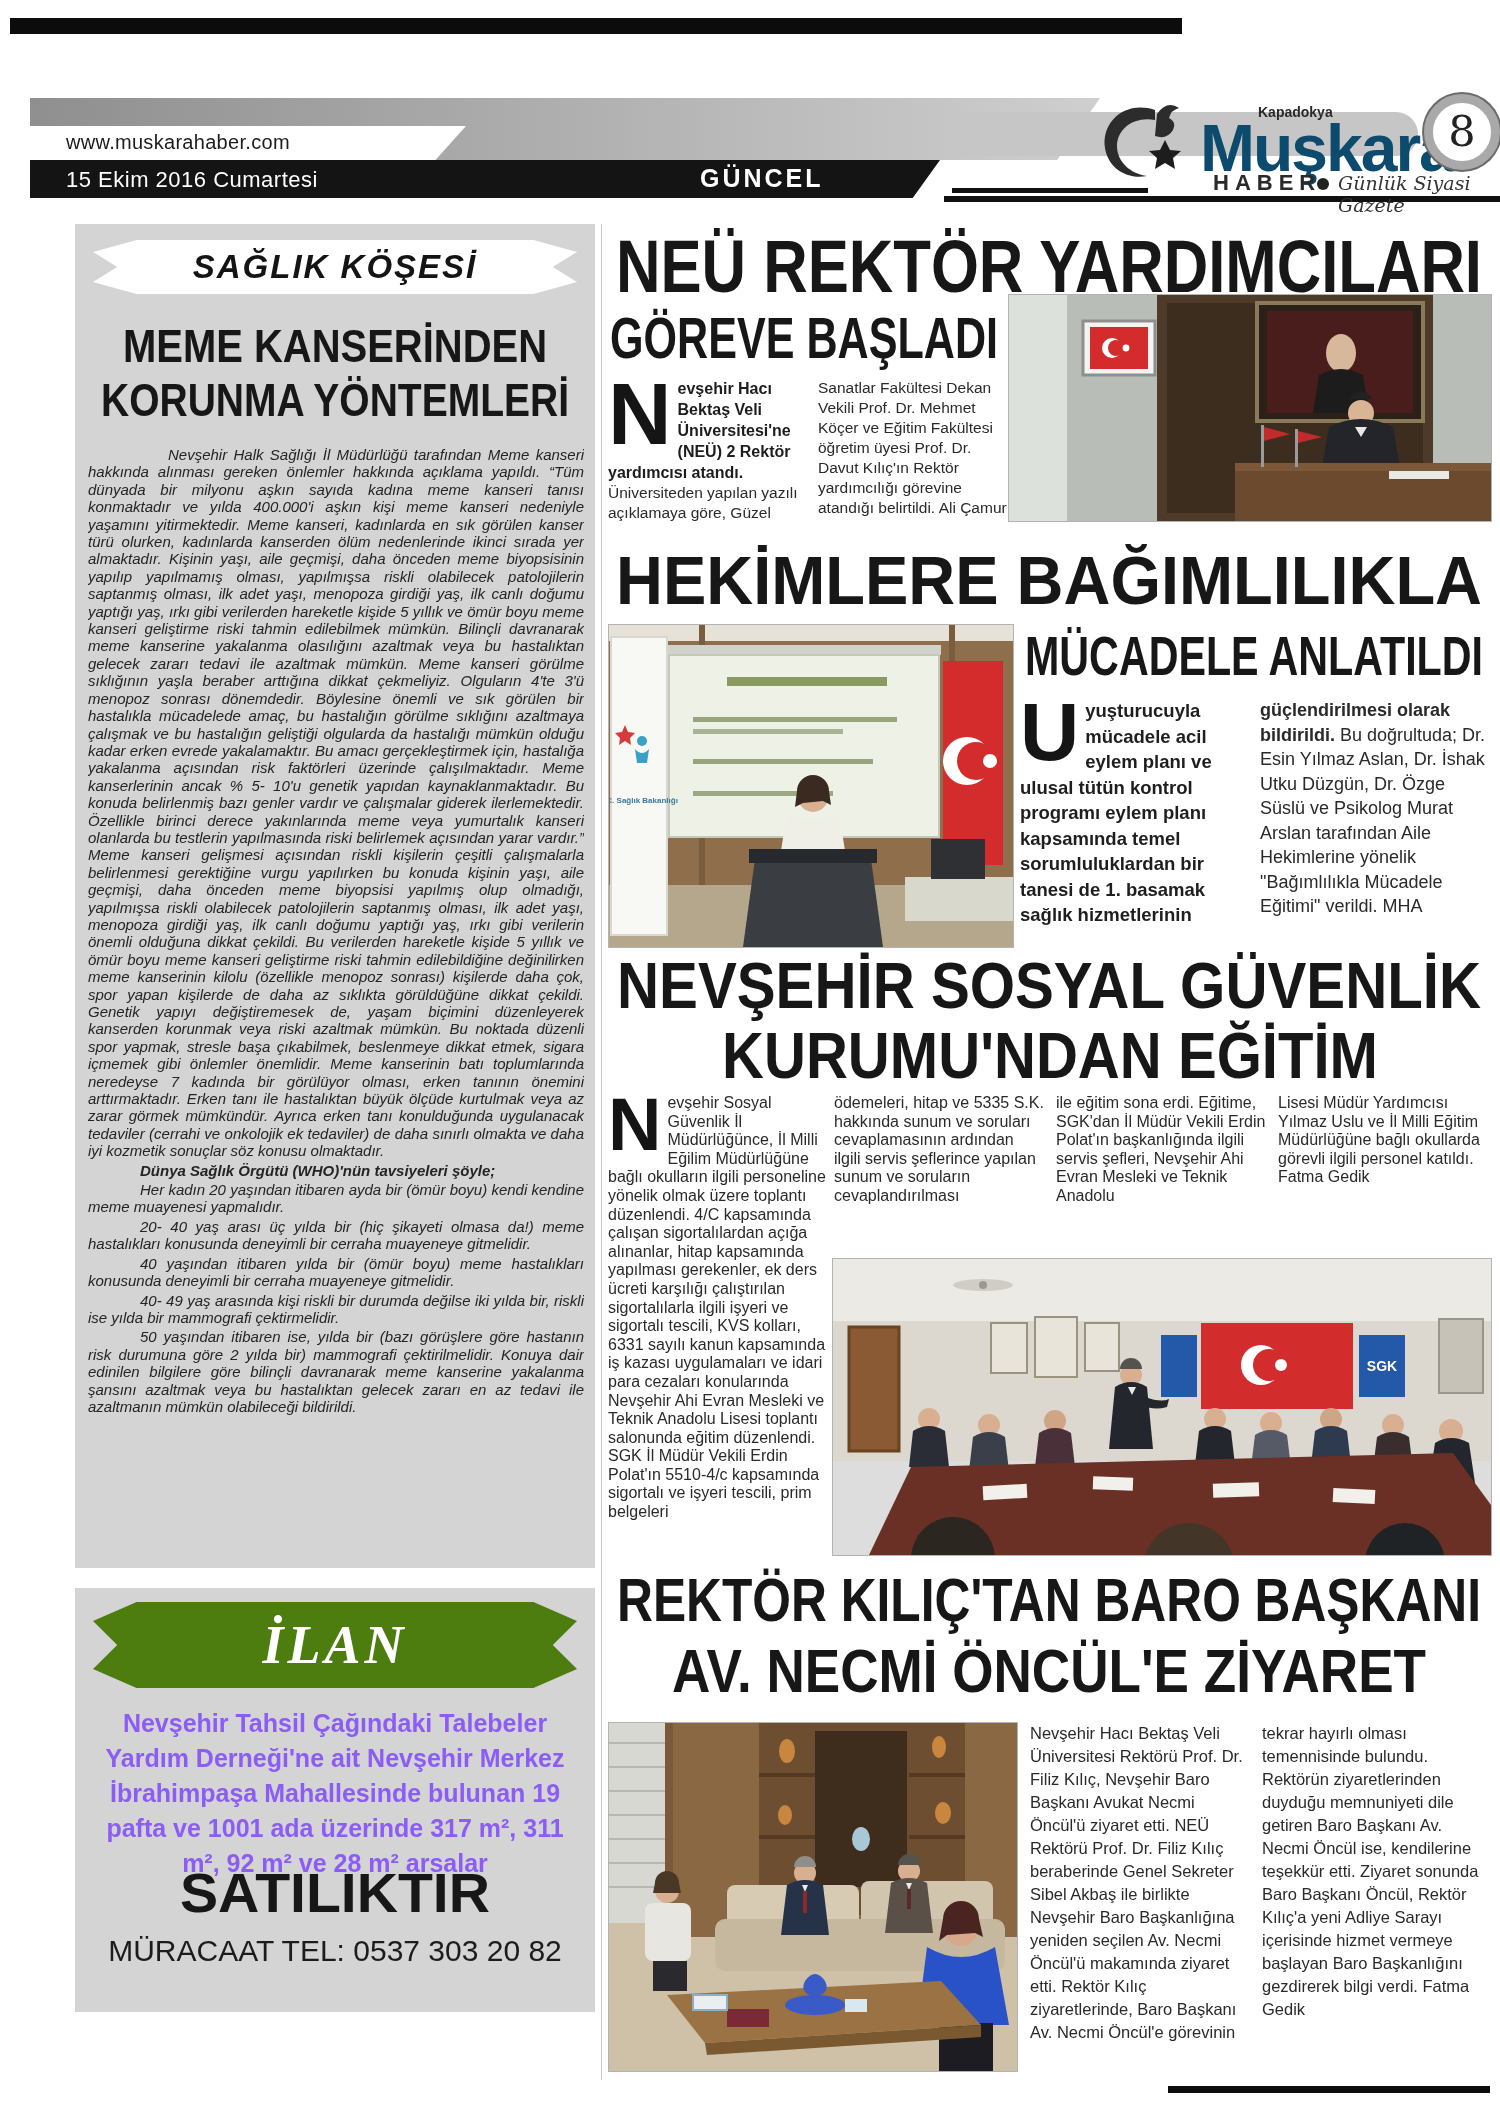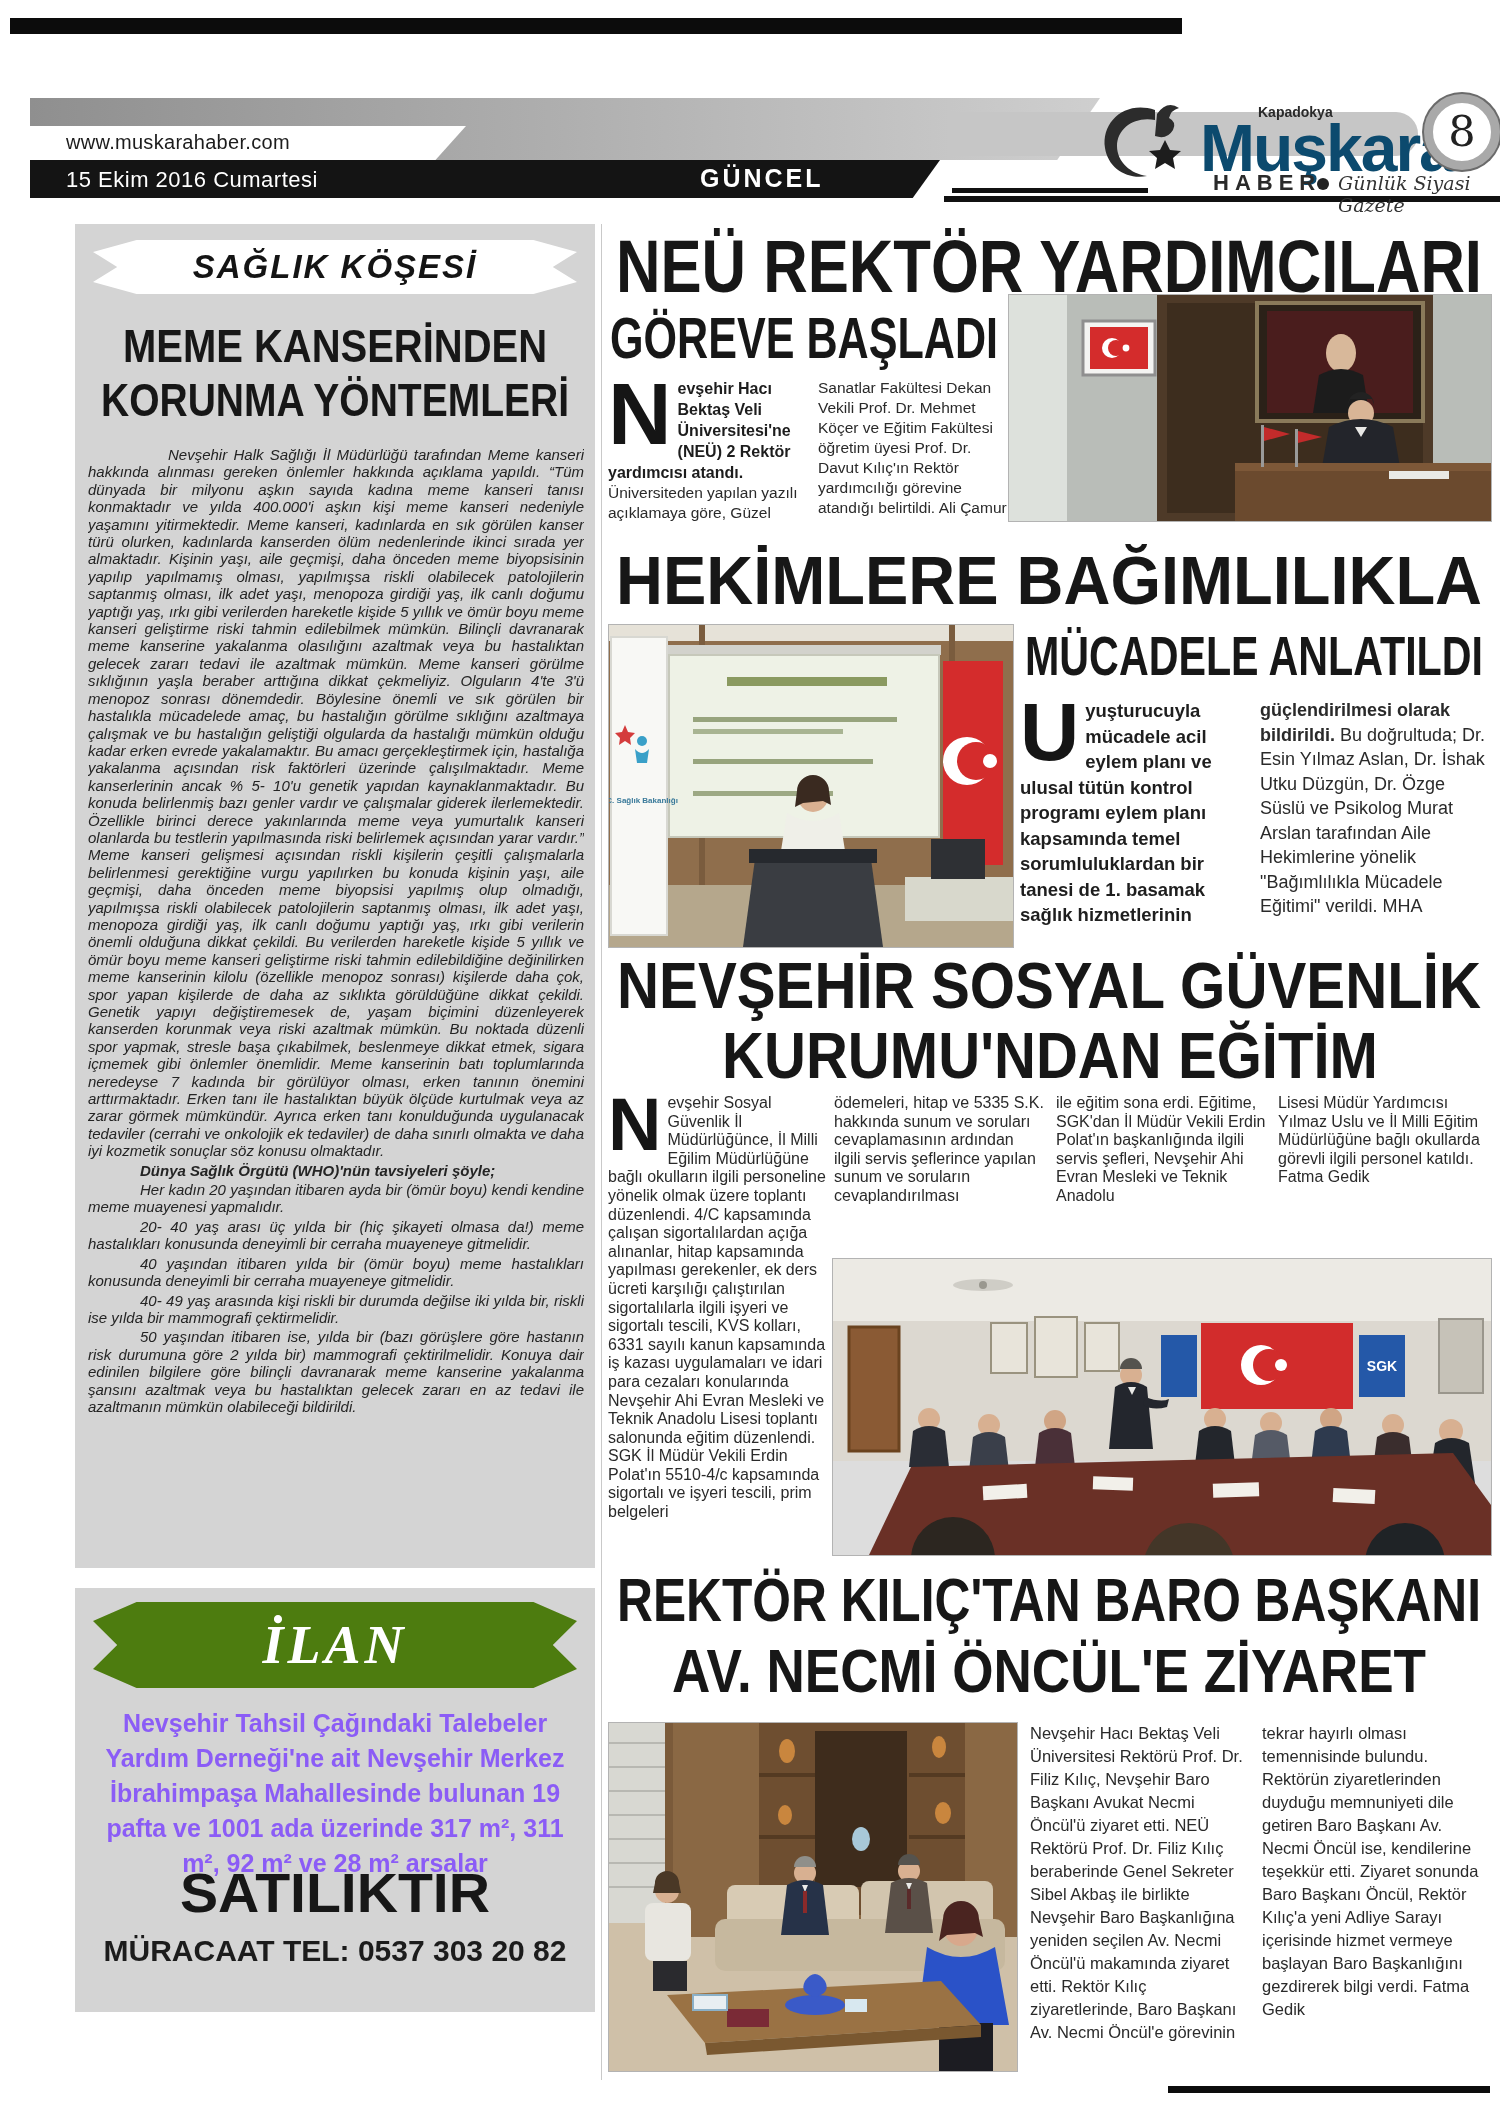--- a/index.html
+++ b/index.html
@@ -81,21 +81,21 @@
   </div>
 
   <div class="abs grayBox" style="left:75px;top:1588px;width:520px;height:424px;"></div>
   <div class="abs ribbon black" style="left:93px;top:1602px;width:484px;height:86px;">
     <span style="font-size:54px;line-height:86px;letter-spacing:4px;font-family:'Liberation Serif',serif;">İLAN</span>
   </div>
   <div class="abs" style="left:100px;top:1706px;width:470px;text-align:center;font-size:25px;line-height:35px;font-weight:bold;color:#8b5cf6;">Nevşehir Tahsil Çağındaki Talebeler Yardım Derneği'ne ait Nevşehir Merkez İbrahimpaşa Mahallesinde bulunan 19 pafta ve 1001 ada üzerinde 317 m², 311 m², 92 m² ve 28 m² arsalar</div>
   <svg class="abs" style="left:95px;top:1858px;" width="480" height="68" viewBox="0 0 480 68">
     <text class="hl" x="240" y="54" font-size="56" text-anchor="middle" textLength="310" lengthAdjust="spacingAndGlyphs">SATILIKTIR</text>
   </svg>
-  <div class="abs" style="left:95px;top:1934px;width:480px;text-align:center;font-size:30px;font-weight:bold;color:#1c1c1c;">MÜRACAAT TEL: 0537 303 20 82</div>
+  <div class="abs" style="left:95px;top:1934px;width:480px;text-align:center;font-size:30px;font-weight:normal;color:#1c1c1c;">MÜRACAAT TEL: 0537 303 20 82</div>
 
   <svg class="abs" style="left:608px;top:226px;" width="882" height="80" viewBox="0 0 882 80">
     <text class="hl" x="441" y="66" font-size="74" text-anchor="middle" textLength="866" lengthAdjust="spacingAndGlyphs">NEÜ REKTÖR YARDIMCILARI</text>
   </svg>
   <svg class="abs" style="left:608px;top:306px;" width="400" height="64" viewBox="0 0 400 64">
     <text class="hl" x="2" y="52" font-size="58" textLength="388" lengthAdjust="spacingAndGlyphs">GÖREVE BAŞLADI</text>
   </svg>
 
   <svg class="abs photo" style="left:1008px;top:294px;" width="482" height="226" viewBox="0 0 482 226">
     <rect x="0" y="0" width="482" height="226" fill="#b9bdb8"></rect>

